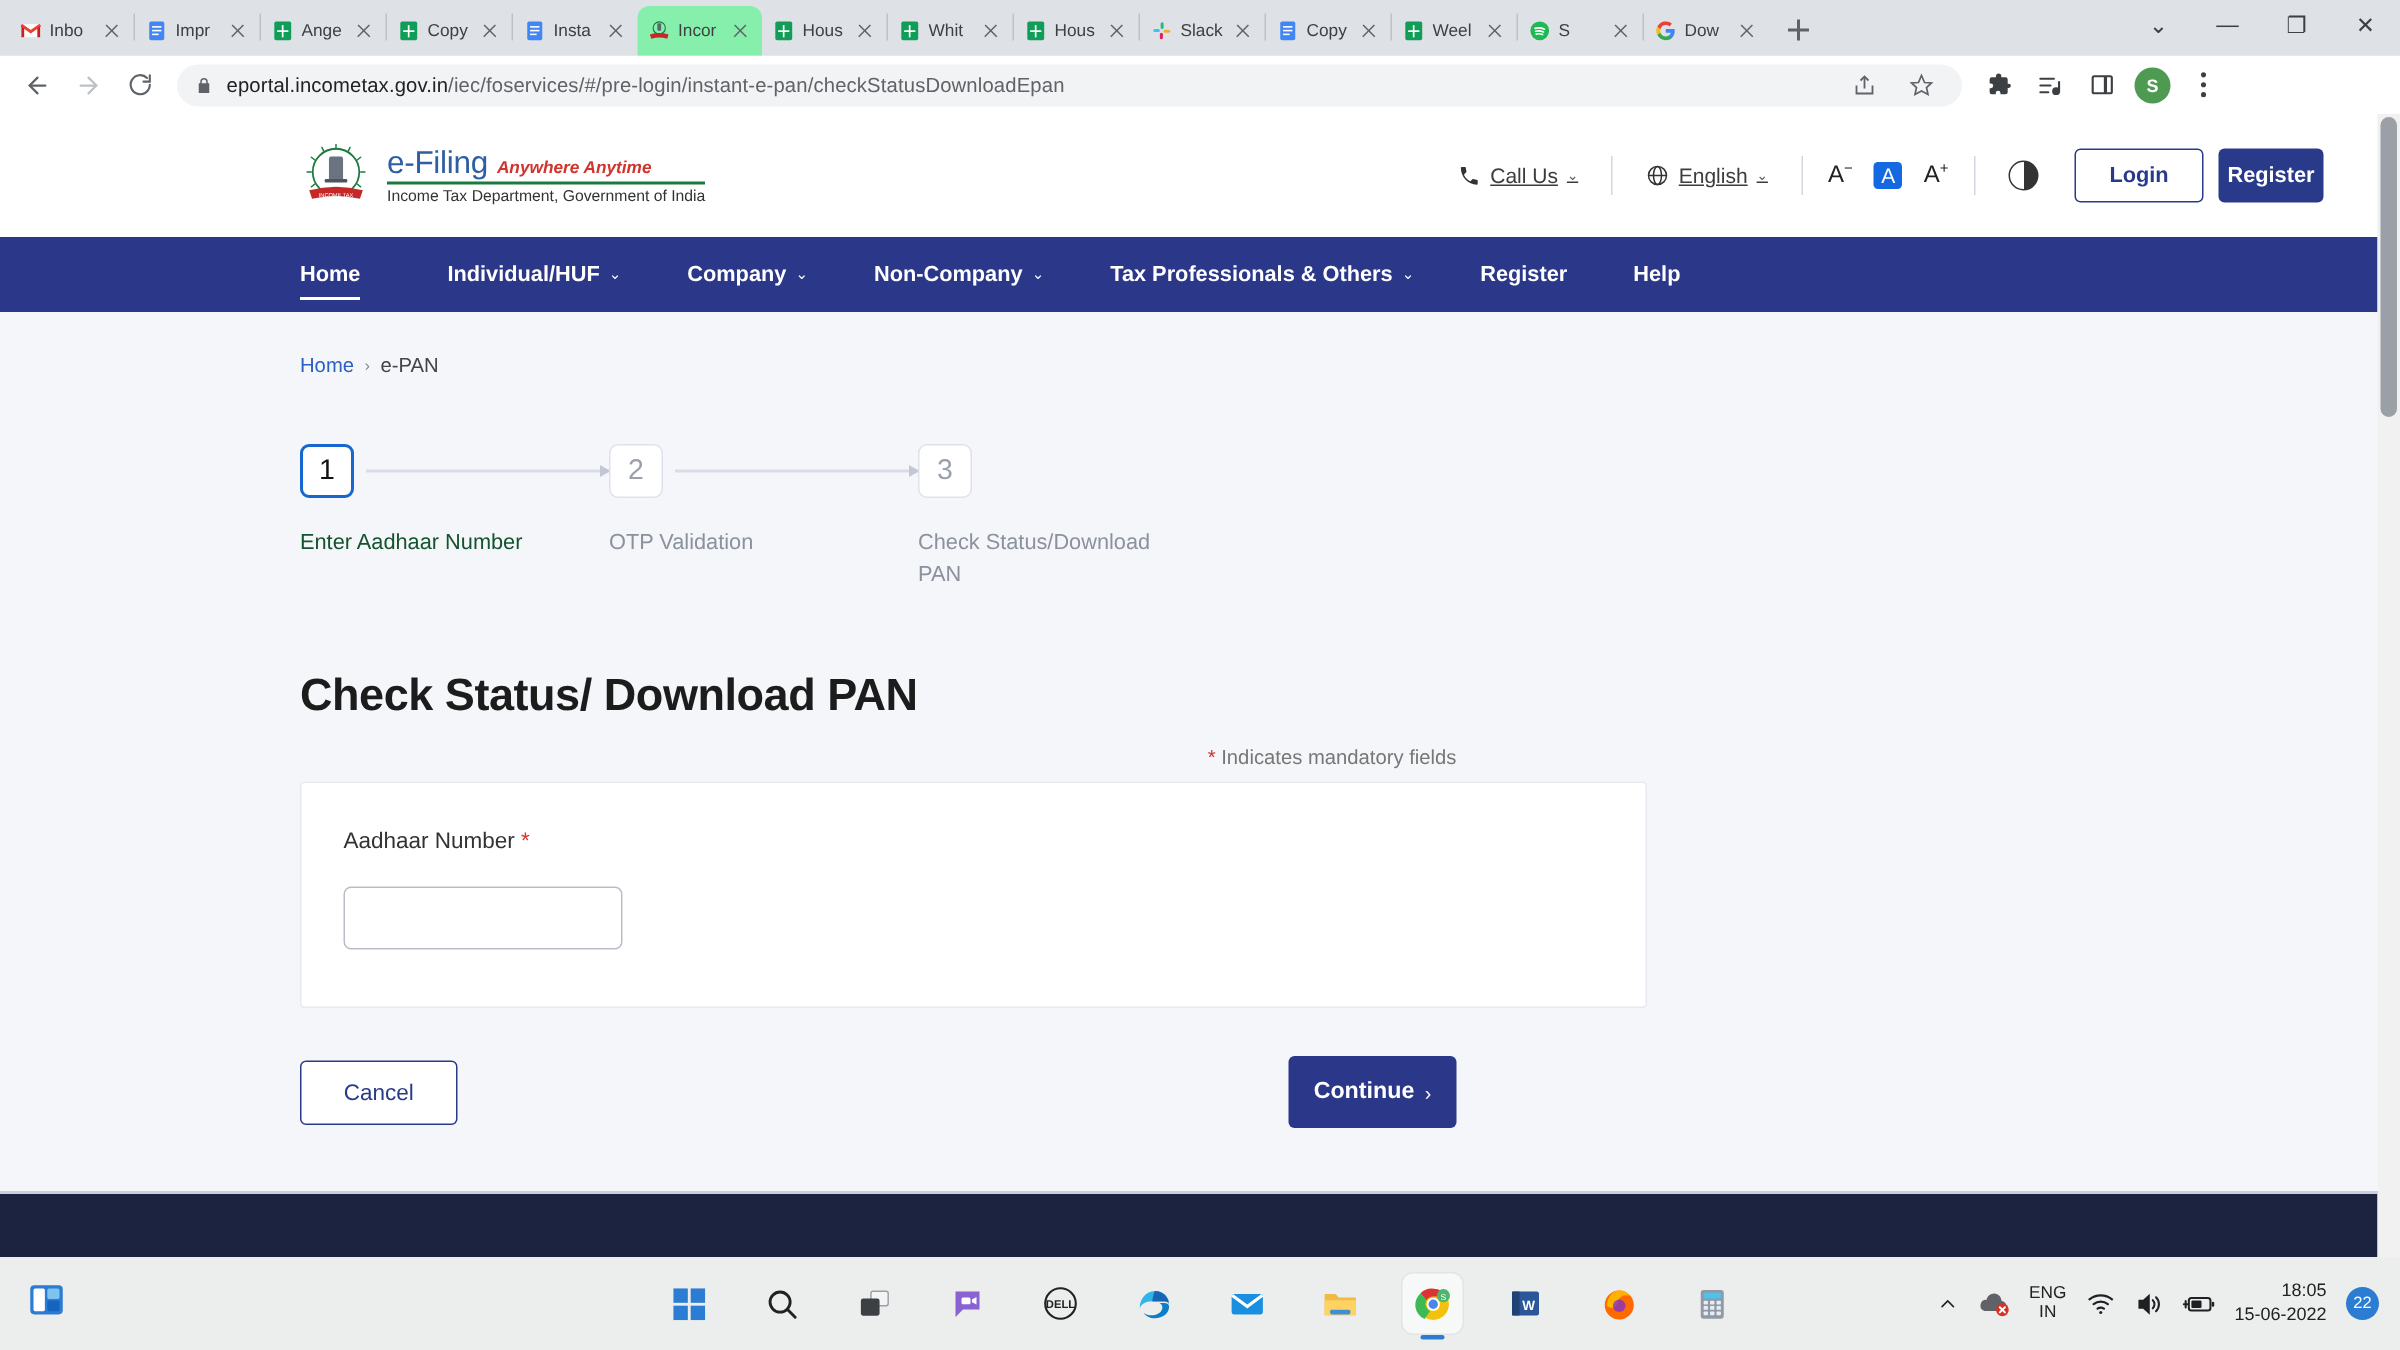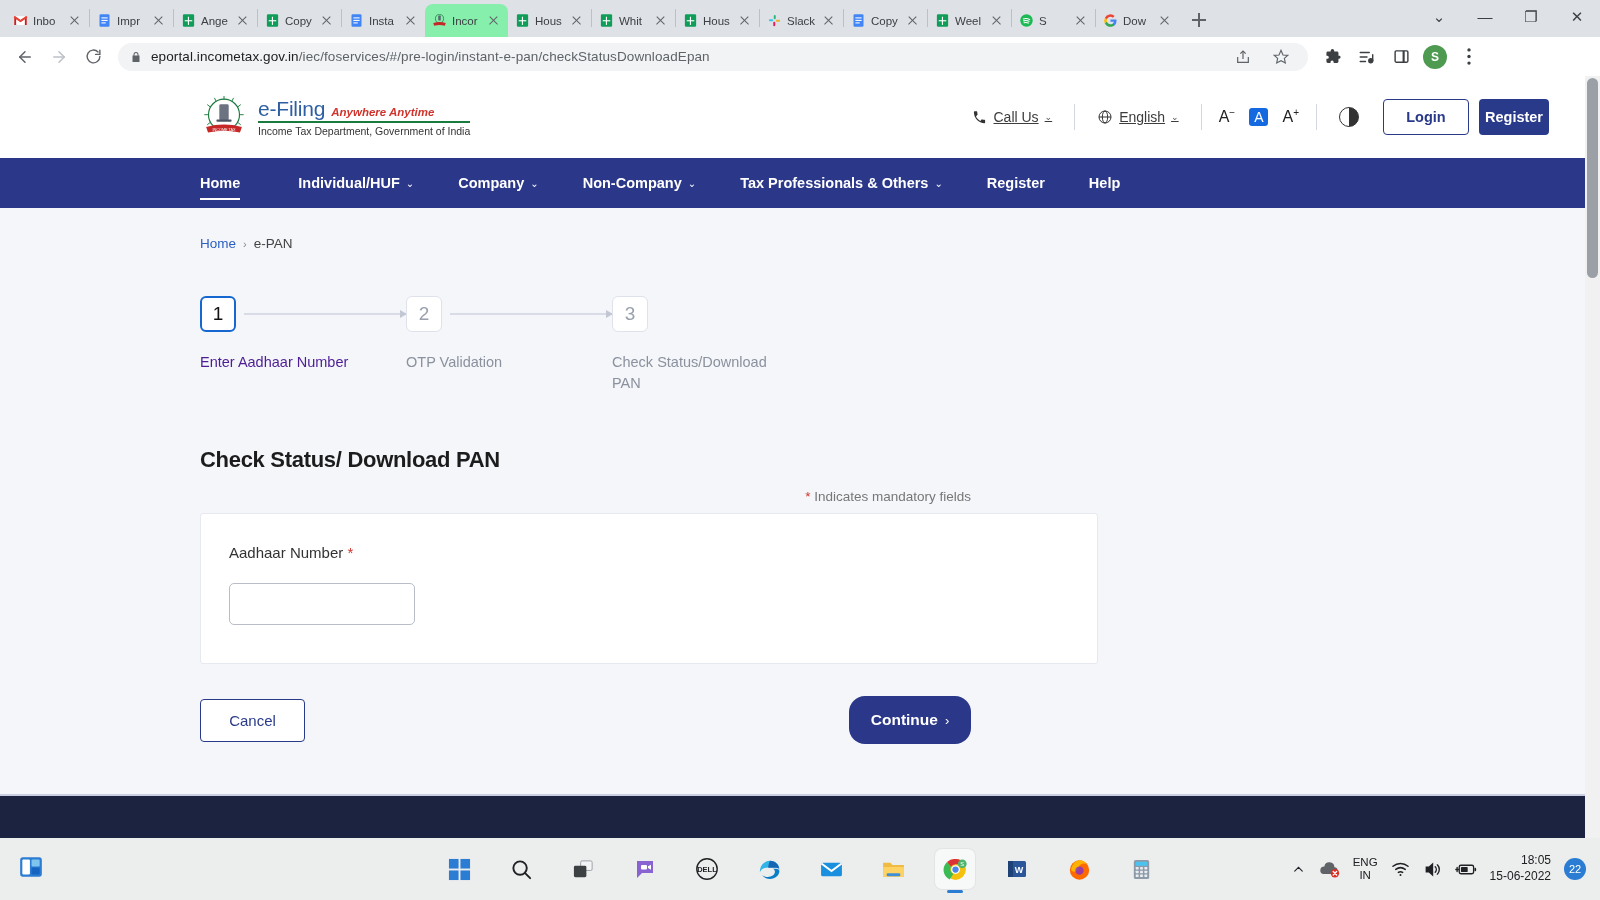--- a/index.html
+++ b/index.html
@@ -94,40 +94,40 @@
   .bc-sep { color: #888; font-size: 11px; }
   .bc-cur { color: #444; }
 
   .stepper { margin-top: 45px; display: flex; position: relative; }
   .step { width: 206px; position: relative; }
   .step-box { width: 36px; height: 36px; border-radius: 6px; display: flex; align-items: center; justify-content: center;
     font-size: 19px; background: #fff; }
   .step-box.on { border: 2.2px solid #1667cf; color: #111; }
   .step-box.off { border: 1.4px solid #dfe2ea; color: #9aa1ad; }
   .step-label { margin-top: 20px; font-size: 14.5px; width: 165px; line-height: 1.42; }
-  .step-label.on { color: #4c1d95; }
+  .step-label.on { color: #14532d; }
   .step-label.off { color: #8b919d; }
   .connector { position: absolute; left: 44px; top: 17px; width: 162px; height: 1.6px; background: #d9dce6; }
   .connector::after { content:""; position:absolute; right: -1px; top: -3.2px; border-left: 7px solid #c3c7d4;
     border-top: 4px solid transparent; border-bottom: 4px solid transparent; }
 
-  .page-title { margin-top: 54px; font-size: 22px; font-weight: bold; color: #1c1c1c; letter-spacing: -0.3px; }
+  .page-title { margin-top: 54px; font-size: 30px; font-weight: bold; color: #1c1c1c; letter-spacing: -0.3px; }
   .mandatory { width: 771px; text-align: right; margin-top: 16px; font-size: 13.5px; color: #777; }
   .mandatory .star { color: #d0342c; }
 
   .form-card { width: 898px; margin-top: 9px; background: #fff; border: 1px solid #e6e9f0; border-radius: 3px;
     padding: 30px 28px 38px; }
   .field-label { font-size: 15px; color: #333; }
   .field-label .star { color: #d0342c; }
   .field-input { width: 186px; height: 42px; margin-top: 22px; border: 1px solid #b9bdc7; border-radius: 5px; background: #fff; }
 
   .actions { width: 771px; margin-top: 32px; display: flex; align-items: center; }
   .btn-cancel { width: 105px; height: 43px; background: #fff; border: 1.3px solid #2a3a8a; border-radius: 4px;
     color: #2a3a8a; font-size: 15px; display: flex; align-items: center; justify-content: center; }
-  .btn-continue { margin-left: auto; width: 122px; height: 48px; background: #2b3788; border-radius: 16px; color: #fff;
+  .btn-continue { margin-left: auto; width: 112px; height: 48px; background: #2b3788; border-radius: 4px; color: #fff;
     font-size: 15.5px; font-weight: bold; display: flex; align-items: center; justify-content: center; gap: 7px; }
   .btn-continue .chev { font-size: 13px; font-weight: normal; }
 
   .site-footer { position: absolute; left: 0; bottom: 0; width: 1585px; height: 44px; background: #1c2340; border-top: 2px solid #c9cee0; }
 
   
   .taskbar { width: 1600px; height: 62px; background: #eceded; display: flex; align-items: center; position: relative; }
   .tb-left { position: absolute; left: 18px; top: 50%; transform: translateY(-50%); }
   .tb-center { margin: 0 auto; display: flex; align-items: center; gap: 22px; }
   .tb-app { width: 40px; height: 40px; display: flex; align-items: center; justify-content: center; position: relative; }

